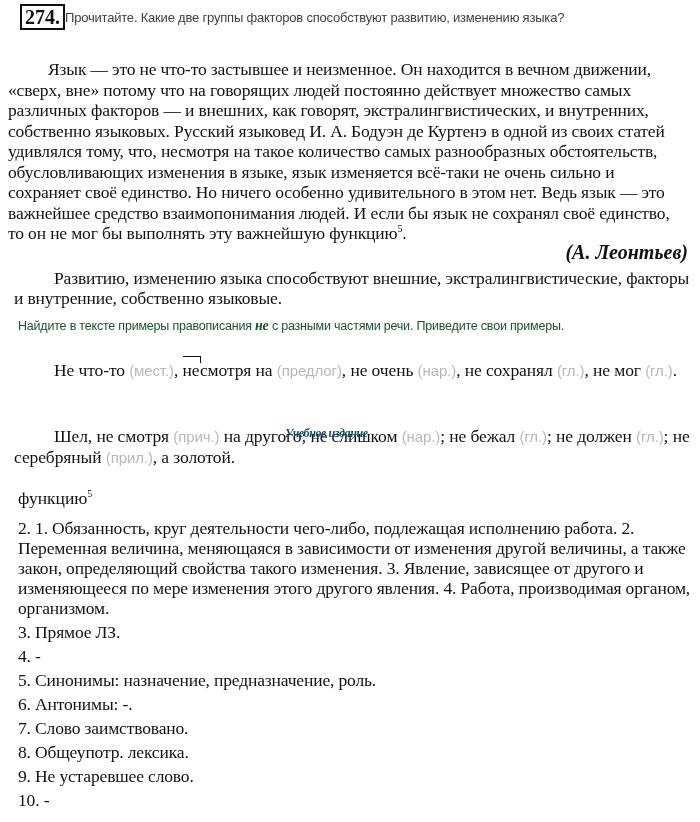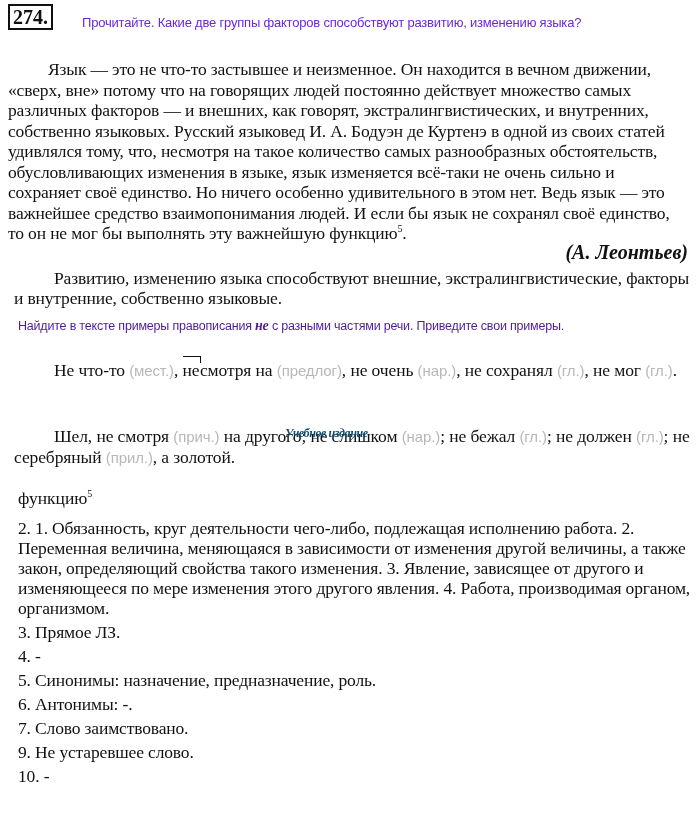--- a/index.html
+++ b/index.html
@@ -2,50 +2,50 @@
 <html><head>
 <meta charset="utf-8">
 <style>
   html, body { margin: 0; padding: 0; background: #ffffff; }
   body {
     width: 700px; height: 822px; position: relative; overflow: hidden;
     font-family: "Liberation Serif", "DejaVu Serif", serif;
     color: #111111;
   }
   .task-header {
-    position: absolute; left: 8px; top: 4px; width: 680px;
-    display: flex; align-items: flex-end; white-space: nowrap; gap: 24px;
+    position: absolute; left: 20px; top: 4px; width: 680px;
+    display: flex; align-items: center; white-space: nowrap;
   }
   .task-num {
     display: inline-block; border: 2px solid #111; padding: 0 3px;
     font-weight: bold; font-size: 20px; line-height: 22px; height: 22px;
   }
   .task-text {
-    margin-left: 5px; font-family: "Liberation Sans", "DejaVu Sans", sans-serif;
-    font-size: 13px; color: #6d28d9; letter-spacing: -0.2px;
+    font-family: "Liberation Sans", "DejaVu Sans", sans-serif;
+    font-size: 13px; color: #404040; letter-spacing: -0.2px;
   }
   .main-text {
     position: absolute; left: 8px; top: 59px; width: 676px;
     font-size: 17.5px; line-height: 20.5px; letter-spacing: -0.15px;
   }
   .main-text p { margin: 0; text-indent: 40px; }
   sup { font-size: 10px; line-height: 0; }
   .author {
     position: absolute; right: 12px; top: 241px;
     font-size: 20px; font-style: italic; font-weight: bold;
   }
   .answer1 {
     position: absolute; left: 14px; top: 268px; width: 680px;
     font-size: 17.5px; line-height: 20px; letter-spacing: -0.15px;
   }
   .answer1 p { margin: 0; text-indent: 40px; }
   .task2 {
     position: absolute; left: 18px; top: 318px; width: 680px;
     font-family: "Liberation Sans", "DejaVu Sans", sans-serif;
-    font-size: 12.5px; color: #4c1d95; white-space: nowrap; letter-spacing: -0.2px;
+    font-size: 12.5px; color: #14532d; white-space: nowrap; letter-spacing: -0.2px;
   }
   .task2 .ne { font-style: italic; font-weight: bold; font-family: "Liberation Serif", serif; font-size: 14px; }
   .examples {
     position: absolute; left: 14px; width: 680px;
     font-size: 17.5px; line-height: 20px; letter-spacing: -0.1px;
   }
   .examples p { margin: 0; text-indent: 40px; }
   .ex1 { top: 360px; }
   .ex2 { top: 426px; }
   .pos { color: #b8b8b8; font-size: 15px; font-family: "Liberation Sans", sans-serif; }
@@ -104,15 +104,16 @@
   <span>функцию</span><sup>5</sup>
 </div>
 
 <div class="analysis" id="analysis">
     <div class="item">2.  1. Обязанность, круг деятельности чего-либо, подлежащая исполнению работа. 2. Переменная величина, меняющаяся в зависимости от изменения другой величины, а также закон, определяющий свойства такого изменения. 3. Явление, зависящее от другого и изменяющееся по мере изменения этого другого явления. 4. Работа, производимая органом, организмом.</div>
     <div class="item">3. Прямое ЛЗ.</div>
     <div class="item">4. -</div>
     <div class="item">5. Синонимы: назначение, предназначение, роль.</div>
     <div class="item">6. Антонимы: -.</div>
     <div class="item">7. Слово заимствовано.</div>
+    <div class="item">8. Общеупотр. лексика.</div>
     <div class="item">9. Не устаревшее слово.</div>
     <div class="item">10.  -</div>
   </div>
 
 </body></html>

